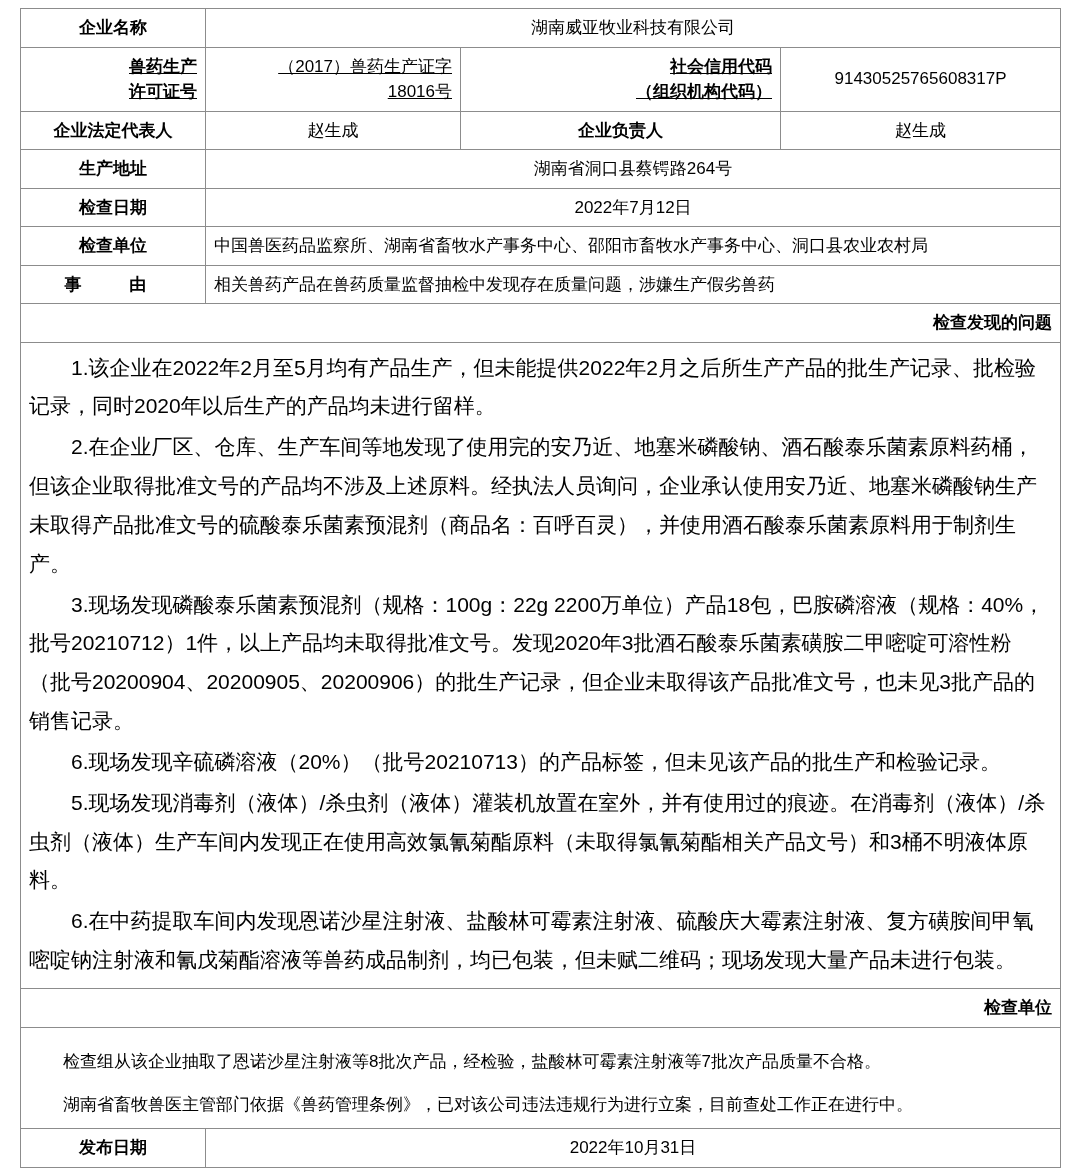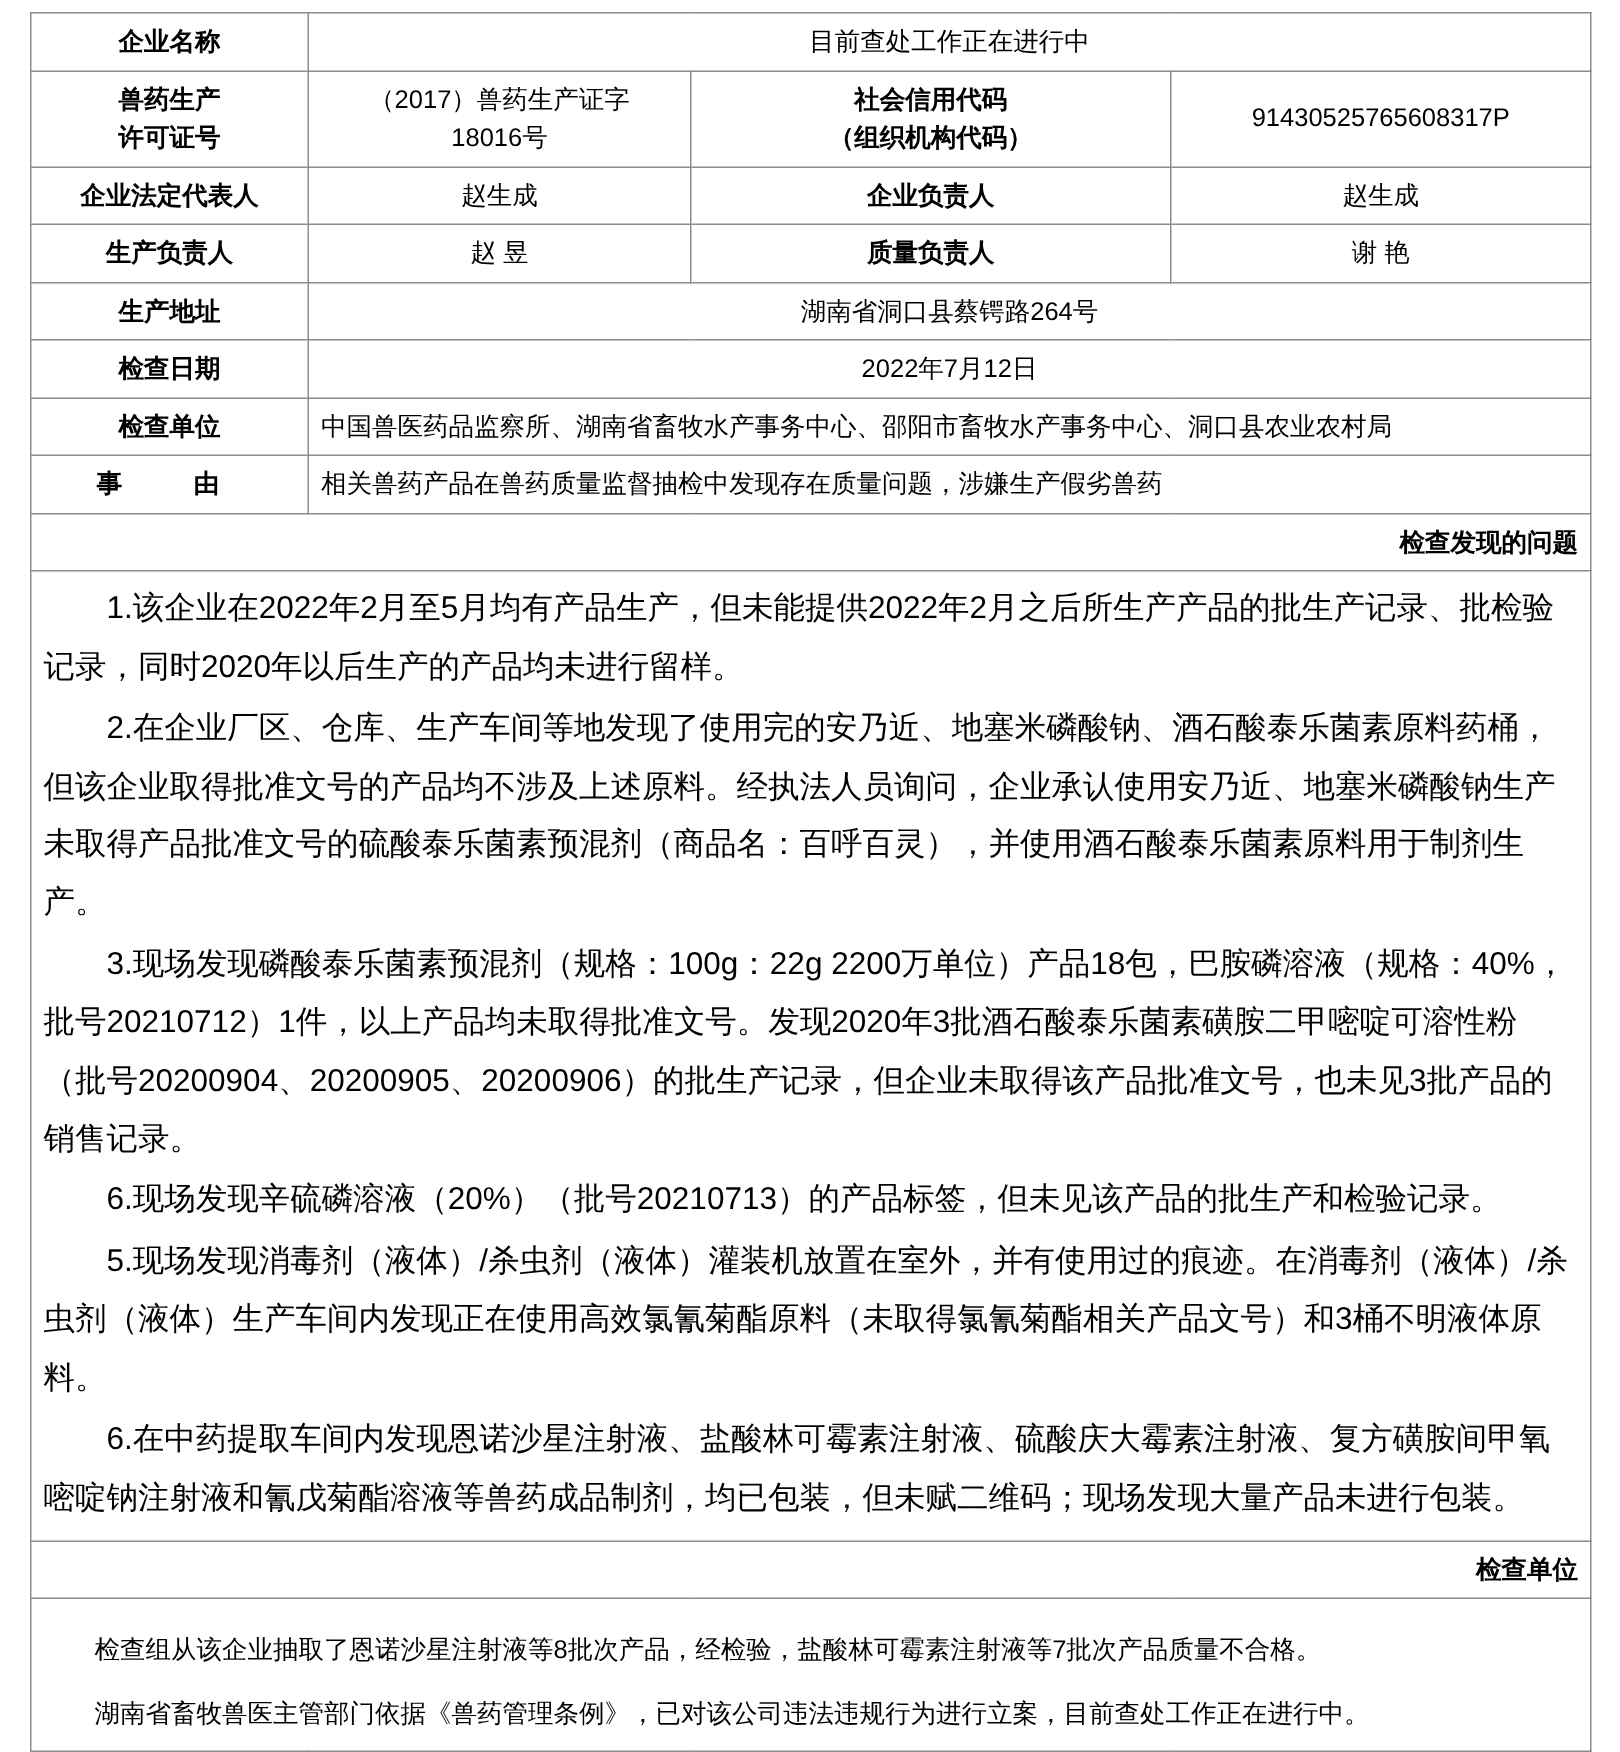--- a/index.html
+++ b/index.html
@@ -64,22 +64,23 @@
     font-size: 21px;
     line-height: 1.85;
   }
   .measures-cell p {
     margin: 12px 0 2px 0;
     text-indent: 2em;
     font-size: 17px;
     line-height: 1.85;
   }
   .two-line {
-    text-align: center;
+    text-align: right;
     line-height: 1.45;
+    text-decoration: underline;
   }
   .spaced {
     letter-spacing: 0.9em;
     padding-left: 0.9em;
     text-align: center;
   }
 </style>
 </head>
 <body>
 
@@ -87,21 +88,21 @@
   <table class="report">
     <colgroup>
       <col style="width:185px">
       <col style="width:255px">
       <col style="width:320px">
       <col style="width:280px">
     </colgroup>
     <tbody>
       <tr>
         <td class="lbl">企业名称</td>
-        <td class="val" colspan="3">目前查处工作正在进行中</td>
+        <td class="val" colspan="3">湖南威亚牧业科技有限公司</td>
       </tr>
 
       <tr>
         <td class="lbl two-line">
           <div>兽药生产</div>
           <div>许可证号</div>
         </td>
         <td class="val two-line">
           <div>（2017）兽药生产证字</div>
           <div>18016号</div>
@@ -113,26 +114,20 @@
         <td class="val">91430525765608317P</td>
       </tr>
 
       <tr>
         <td class="lbl">企业法定代表人</td>
         <td class="val">赵生成</td>
         <td class="lbl">企业负责人</td>
         <td class="val">赵生成</td>
       </tr>
 
-      <tr>
-        <td class="lbl">生产负责人</td>
-        <td class="val">赵  昱</td>
-        <td class="lbl">质量负责人</td>
-        <td class="val">谢  艳</td>
-      </tr>
 
       <tr>
         <td class="lbl">生产地址</td>
         <td class="val" colspan="3">湖南省洞口县蔡锷路264号</td>
       </tr>
 
       <tr>
         <td class="lbl">检查日期</td>
         <td class="val" colspan="3">2022年7月12日</td>
       </tr>

